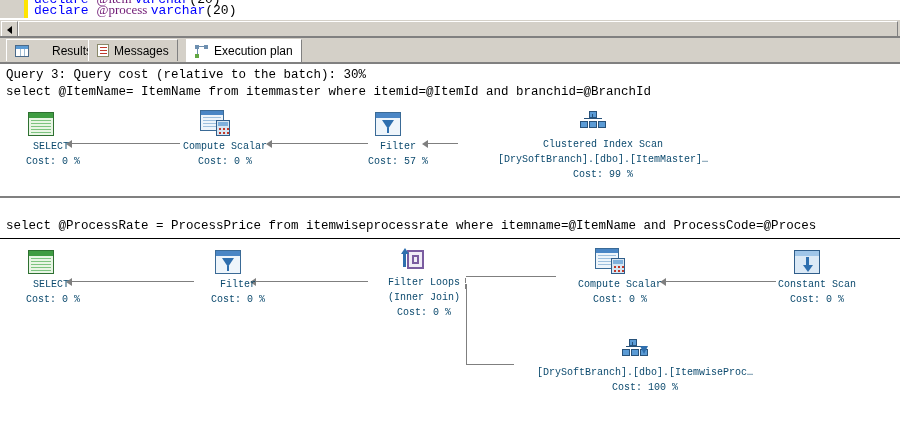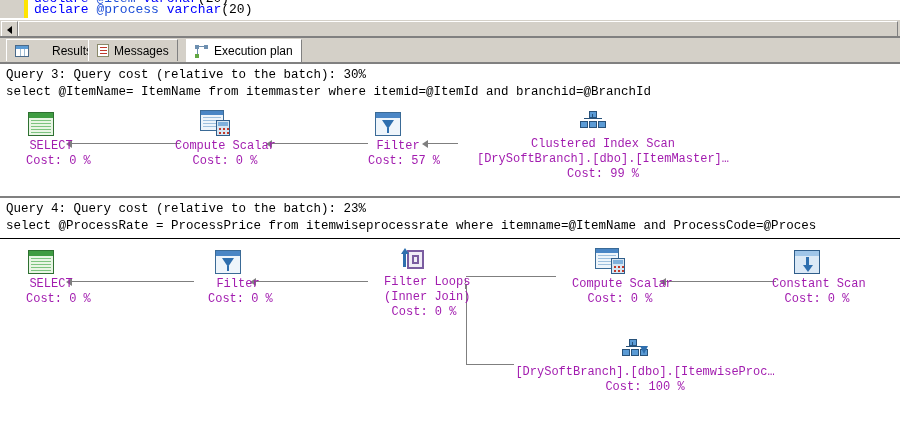--- a/index.html
+++ b/index.html
@@ -22,21 +22,21 @@
   .editor .changebar{
     position:absolute;left:24px;top:0;width:4px;height:18px;background:#ffe400;
   }
   .editor .codeline{
     position:absolute;left:34px;white-space:pre;
     font-family:"Liberation Mono", monospace;font-size:13px;
   }
   .editor .l1{top:-9px;}
   .editor .l2{top:2px;}
   .kw{color:#0000ff;}
-  .var{color:#1d4ed8;}
+  .var{color:#701a75;font-family:Liberation Serif, serif;}
   .pl{color:#000000;}
 
   
   .hscroll{
     position:absolute;left:0;top:19px;width:900px;height:17px;
     background:#d4d0c8;border-top:1px solid #ffffff;
   }
   .hscroll .btn{
     position:absolute;top:1px;left:1px;width:15px;height:15px;
     background:#d4d0c8;border:1px solid #ffffff;
@@ -108,21 +108,21 @@
   }
   .plan-sep{position:absolute;left:0;width:900px;height:2px;background:#808080;}
 
   .qhead{
     position:absolute;left:6px;white-space:pre;
     font-family:"Liberation Mono", monospace;font-size:12.5px;color:#000;
   }
 
   .node{position:absolute;text-align:center;}
   .node .lbl{
-    font-family:"Liberation Mono", monospace;font-size:12px;color:#a21caf;
+    font-family:"Liberation Mono", monospace;font-size:10px;color:#0c4a6e;
     white-space:pre;line-height:15px;margin-left:20px;
   }
   .node .icon-wrap{display:flex;justify-content:center;margin-bottom:3px;}
 
   
   .ic{position:relative;box-sizing:border-box;}
   .ic-select{
     width:26px;height:24px;background:#e8f5e4;border:1px solid #2e7031;
   }
   .ic-select:before{
@@ -342,21 +342,20 @@
             <i class="cube c3"></i>
       </span>
         </div>
       <div class="lbl">Clustered Index Scan</div>
       <div class="lbl">[DrySoftBranch].[dbo].[ItemMaster]…</div>
       <div class="lbl">Cost: 99 %</div>
     </div>
 
     <div class="plan-sep" style="top:134px;"></div>
 
-    <div class="qhead" style="top:140px;">Query 4: Query cost (relative to the batch): 23%</div>
     <div class="qhead" style="top:157px;text-align:center;">select @ProcessRate = ProcessPrice from itemwiseprocessrate where itemname=@ItemName and ProcessCode=@Proces</div>
 
     <div class="plan-sep" style="top:176px;height:1px;background:#000;"></div>
 
     <div class="conn conn-h" style="left:72px;top:219px;width:122px;"></div>
     <div class="arrowhead" style="left:66px;top:216px;"></div>
 
     <div class="conn conn-h" style="left:256px;top:219px;width:112px;"></div>
     <div class="arrowhead" style="left:250px;top:216px;"></div>
 

